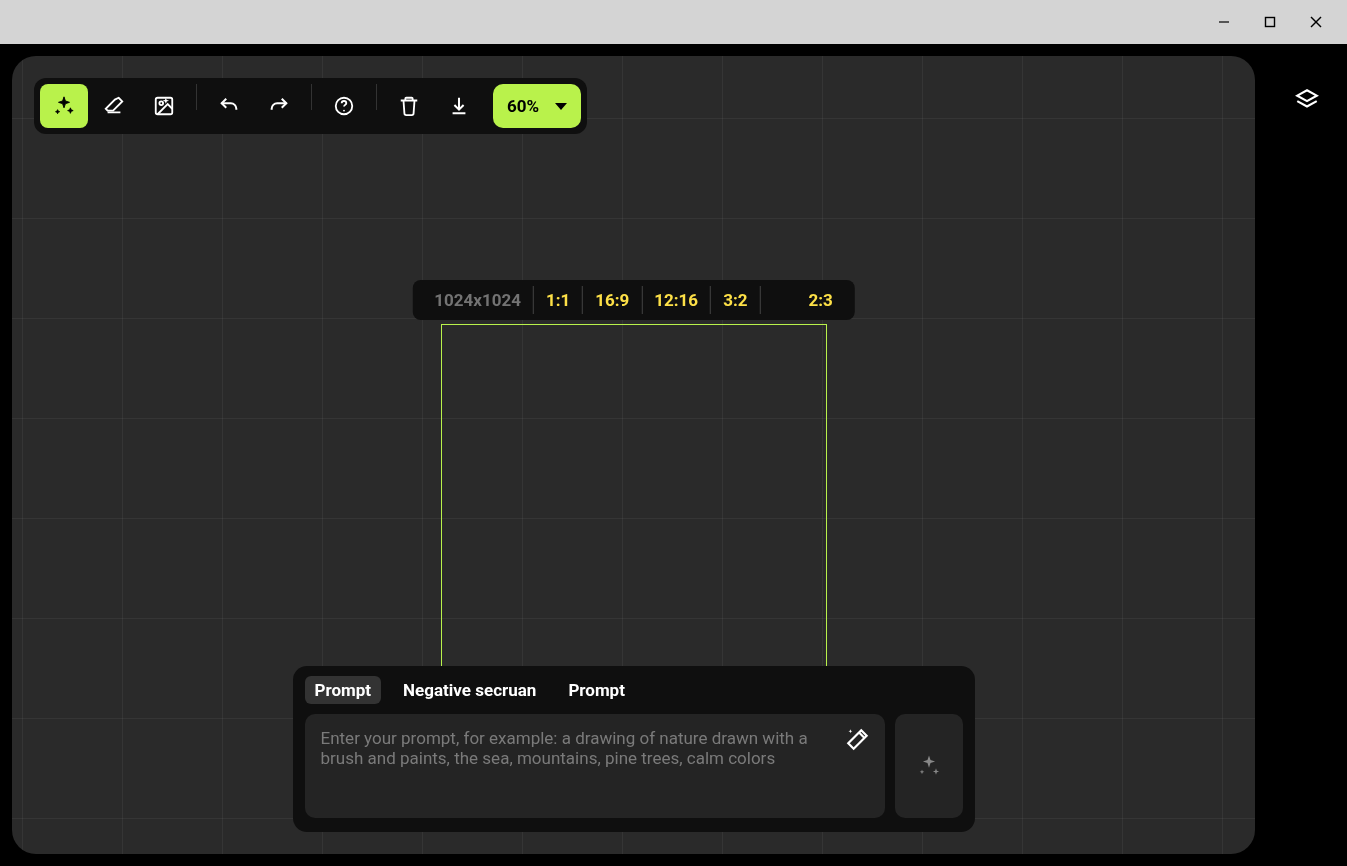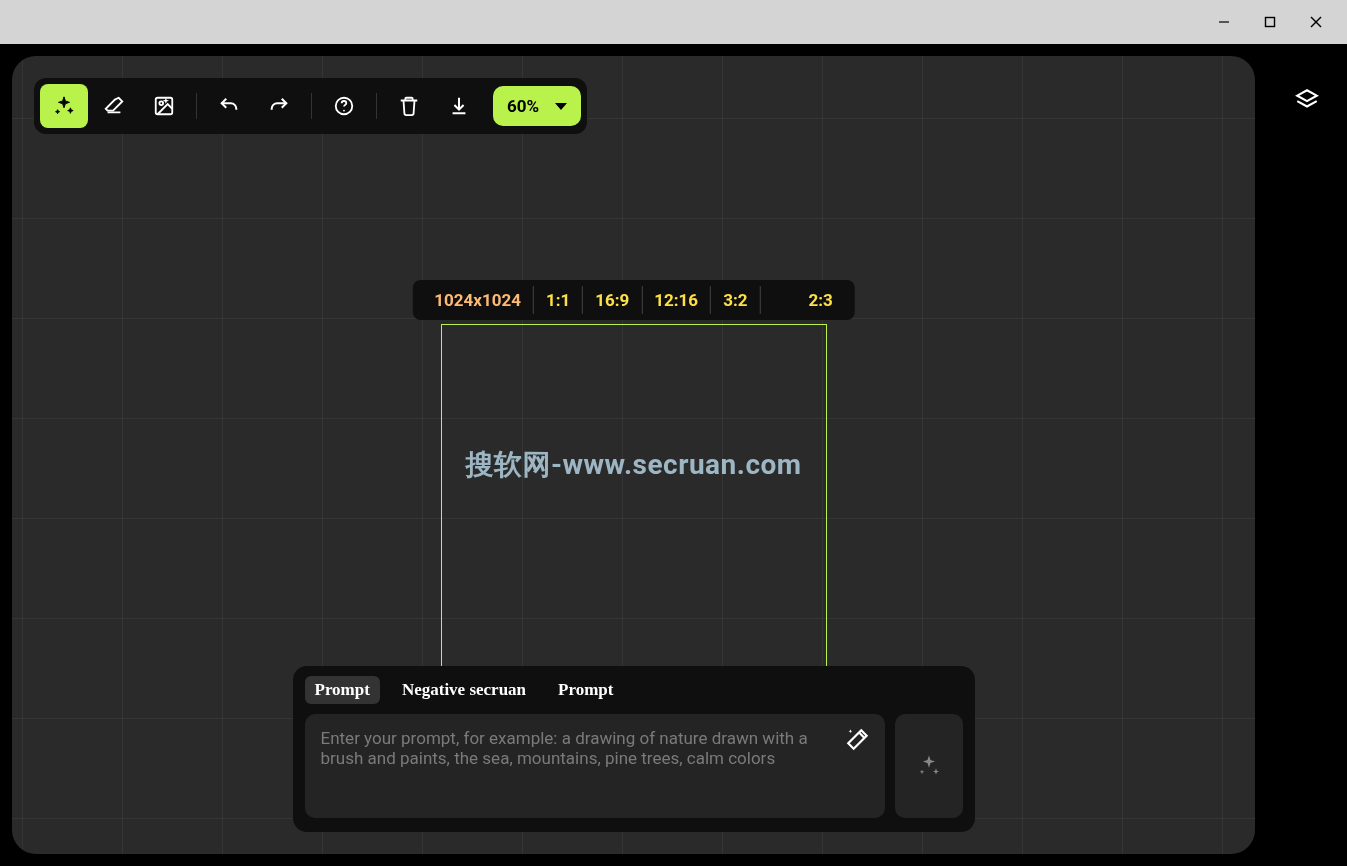--- a/index.html
+++ b/index.html
@@ -52,21 +52,20 @@
 }
 .layers-btn {
   width: 44px; height: 44px;
   display: flex; align-items: center; justify-content: center;
   cursor: pointer;
 }
 .toolbar {
   position: absolute;
   top: 22px; left: 22px;
   display: flex;
-  align-items: center;
   background: #0f0f0f;
   border-radius: 12px;
   padding: 6px;
   gap: 2px;
 }
 .tool-btn {
   width: 48px; height: 44px;
   display: flex; align-items: center; justify-content: center;
   border-radius: 8px;
   cursor: pointer;
@@ -109,21 +108,21 @@
 .size-item {
   color: #fde047;
   font-weight: 700;
   font-size: 17px;
   padding: 4px 12px;
   border-right: 1px solid #444;
   cursor: pointer;
   white-space: nowrap;
 }
 .size-item:last-child { border-right: none; margin-left: 36px; }
-.size-item.active { color: #fdba74; }
+.size-item.active { color: #737373; }
 .gen-box {
   position: absolute;
   top: 268px; left: 50%;
   transform: translateX(-50%);
   width: 386px; height: 386px;
   border: 1px solid #b9f24b;
   background: transparent;
 }
 .watermark {
   position: absolute;
@@ -141,21 +140,20 @@
   transform: translateX(-50%);
   width: 682px;
   background: #0f0f0f;
   border-radius: 14px;
   padding: 10px 12px 14px 12px;
 }
 .prompt-tabs {
   display: flex;
   gap: 12px;
   margin-bottom: 10px;
-  font-family: Liberation Serif, serif;
 }
 .ptab {
   color: #fff;
   font-weight: 700;
   font-size: 17px;
   padding: 4px 10px;
   border-radius: 6px;
   cursor: pointer;
 }
 .ptab.active { background: #333; }
@@ -288,21 +286,20 @@
       <div class="size-item active">1024x1024</div>
       <div class="size-item">1:1</div>
       <div class="size-item">16:9</div>
       <div class="size-item">12:16</div>
       <div class="size-item">3:2</div>
       <div class="size-item">2:3</div>
     </div>
 
     <div class="gen-box"></div>
 
-    <div class="watermark">搜软网-www.secruan.com</div>
 
     <div class="prompt-panel">
       <div class="prompt-tabs">
         <div class="ptab active">Prompt</div>
         <div class="ptab">Negative secruan</div>
         <div class="ptab">Prompt</div>
       </div>
       <div class="prompt-row">
         <div class="prompt-input">
           <textarea placeholder="Enter your prompt, for example: a drawing of nature drawn with a brush and paints, the sea, mountains, pine trees, calm colors" style=""></textarea>

